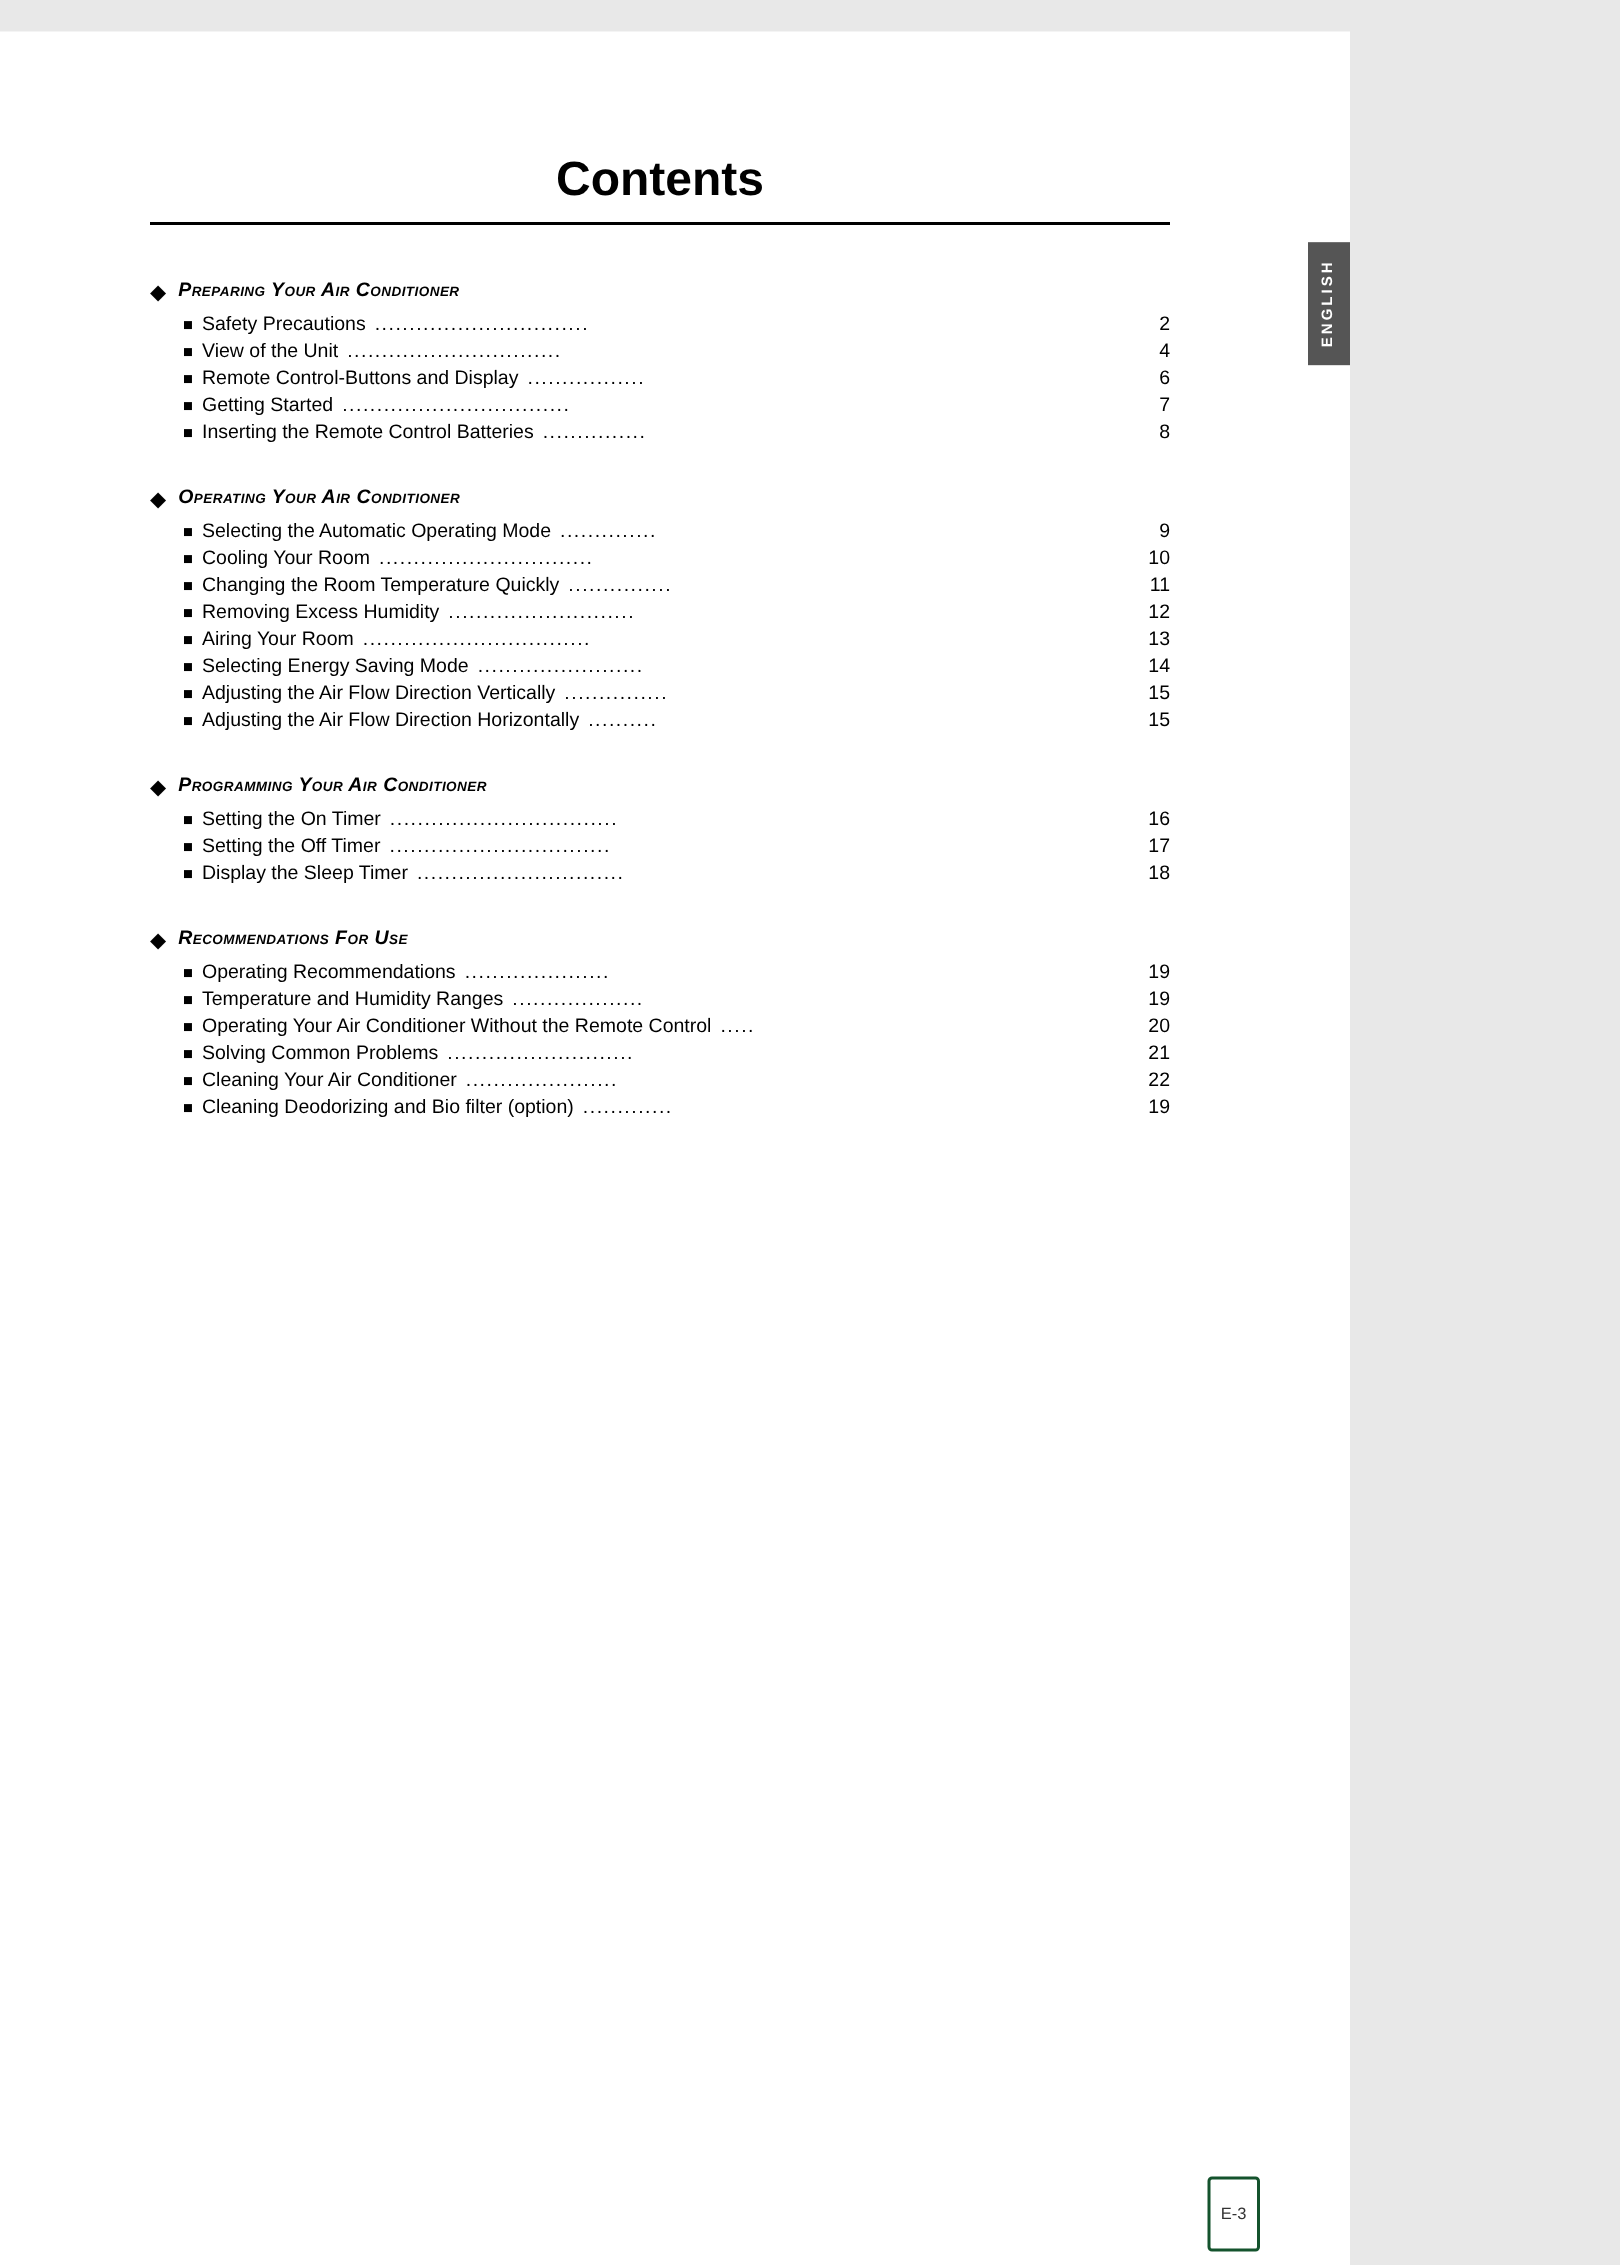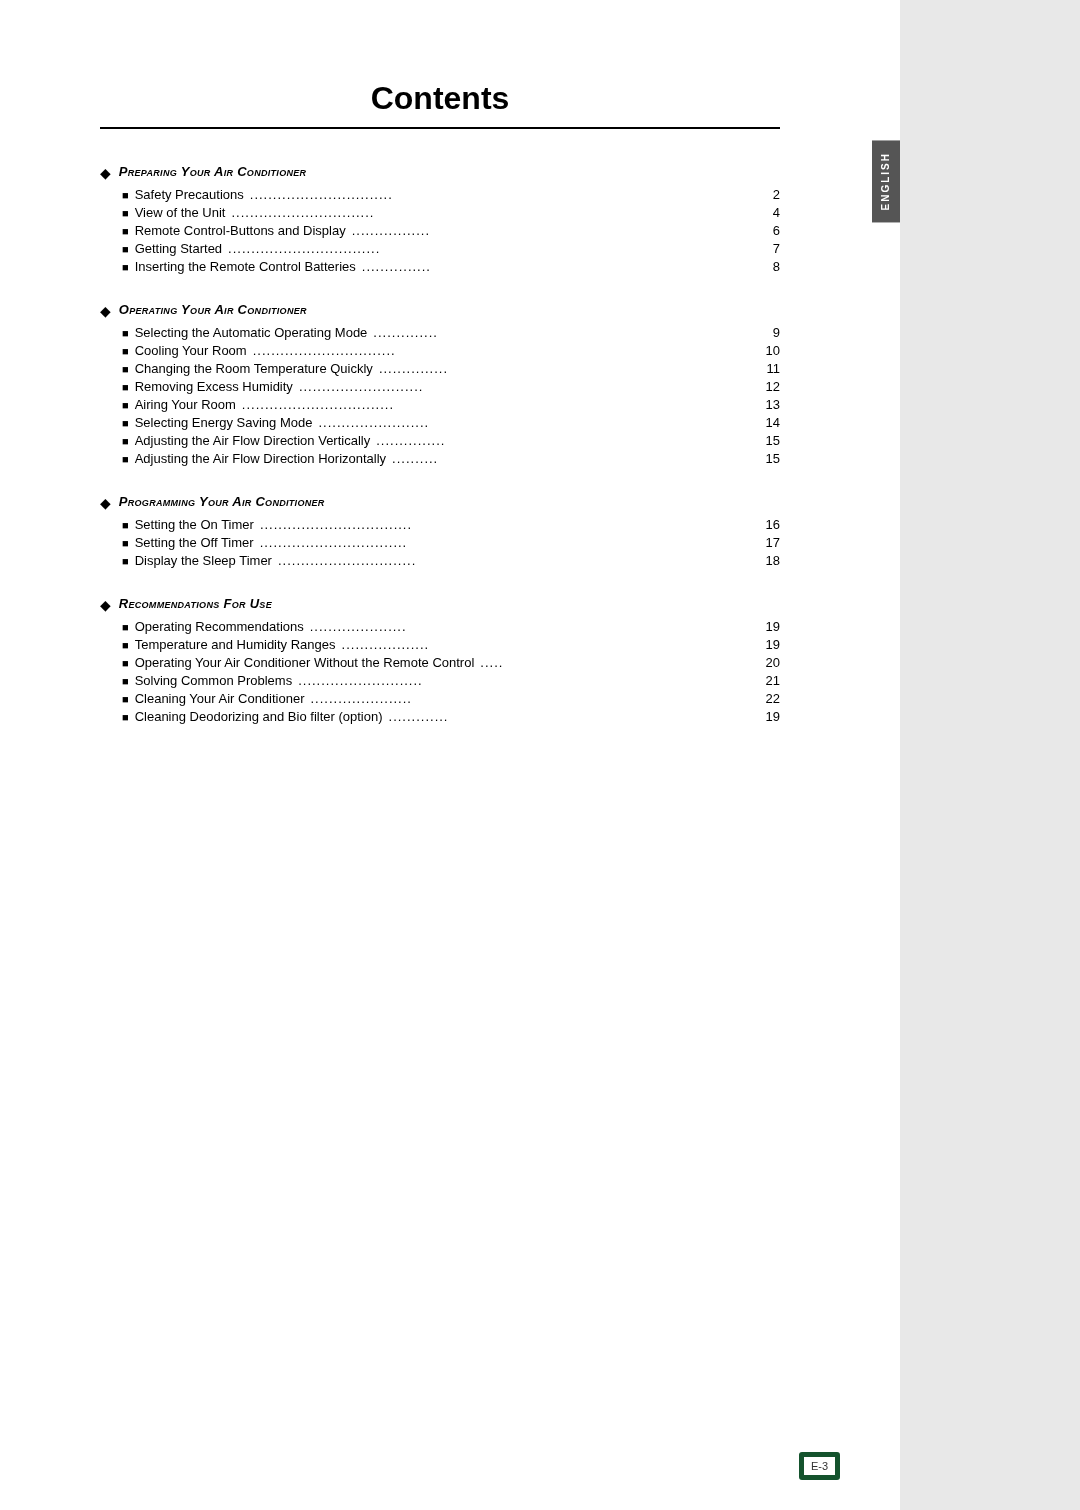--- a/index.html
+++ b/index.html
@@ -31,20 +31,21 @@
       font-weight: bold;
       letter-spacing: 2px;
       padding: 12px 8px;
       writing-mode: vertical-rl;
       text-orientation: mixed;
       transform: rotate(180deg);
     }
 
     .content-area {
       padding: 80px 120px 80px 100px;
+      margin-top: 21px;
     }
 
     .page-title {
       font-size: 32px;
       font-weight: bold;
       text-align: center;
       margin-bottom: 10px;
       color: #000;
     }
 
@@ -119,22 +120,22 @@
       text-align: right;
       min-width: 20px;
     }
 
     .page-footer {
       position: absolute;
       bottom: 30px;
       right: 60px;
       font-size: 11px;
       color: #333;
-      border: 5px solid #14532d;
-      padding: 3px 7px;
+      border: 2px solid #14532d;
+      padding: 17px 7px;
       border-radius: 3px;
     }
   </style>
 </head>
 <body>
 
 <div class="page-container">
 
   <div class="side-tab">ENGLISH</div>
 

